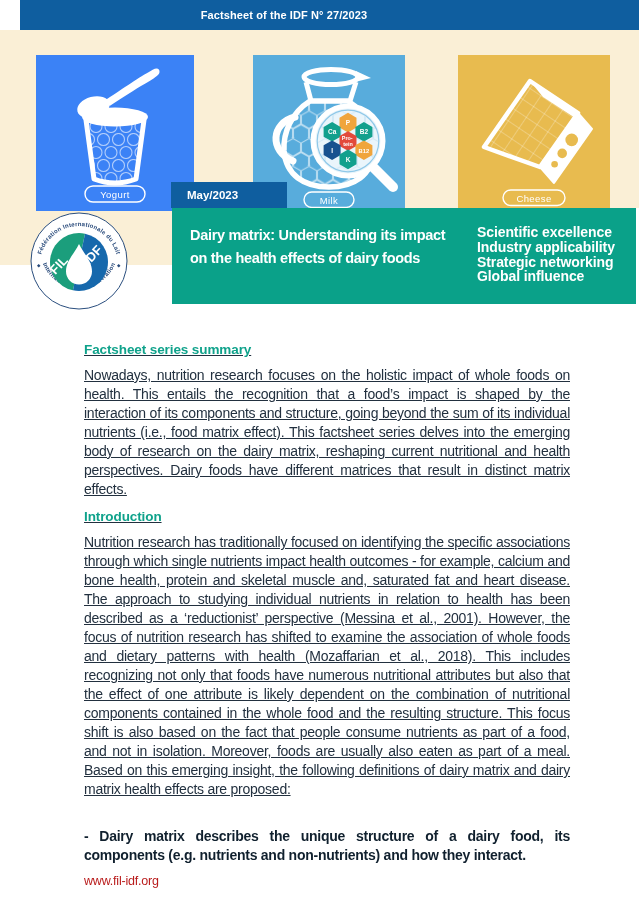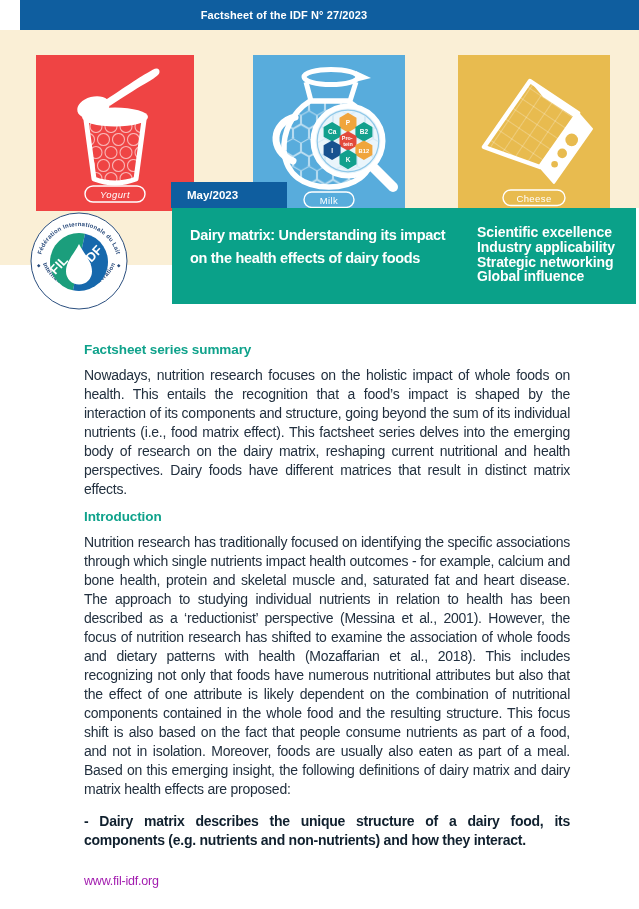--- a/index.html
+++ b/index.html
@@ -38,41 +38,41 @@
 
   
   .logo{position:absolute;left:29px;top:211px;width:100px;height:100px;z-index:6;}
   .logo svg{display:block;width:100%;height:100%;}
   .rim-text{font-size:6px;letter-spacing:.25px;fill:#27497A;font-weight:600;}
   .acronym{font-size:13px;font-weight:700;fill:#fff;}
 
   
   .content{position:absolute;left:84px;top:342px;width:486px;color:#22303F;}
   .content h2{margin:0;font-size:13.5px;line-height:15px;font-weight:600;letter-spacing:-.1px;}
-  .content section{margin-bottom:10px;}
+  .content section{margin-bottom:10px;text-decoration:underline;}
   .content p{margin:9px 0 0;font-size:14px;line-height:19px;letter-spacing:-.25px;
          text-align:justify;}
-  .content p.def{font-weight:700;margin-top:13px;color:#10202e;}
+  .content p.def{font-weight:700;margin-top:28px;color:#10202e;}
 
   .footer{position:absolute;left:84px;top:874px;font-size:12.5px;font-weight:500;
          text-decoration:none;letter-spacing:-.2px;}
 </style>
 </head>
 <body>
 
 <div class="page">
 
   <header class="topbar" style="background: rgb(15, 94, 159);">
     <span class="topbar-text">Factsheet of the IDF N° 27/2023</span>
   </header>
 
   <div class="cream-main" style="background: rgb(250, 239, 214);"></div>
   <div class="cream-left" style="background: rgb(250, 239, 214);"></div>
 
-  <div class="card card-yogurt" style="background: #ef4444; font-style: italic;">
+  <div class="card card-yogurt" style="background: #3b82f6;">
     <svg viewBox="0 0 158 156">
       <defs>
         <pattern id="yogdots" width="15" height="26" patternUnits="userSpaceOnUse">
           <circle cx="7.5" cy="6.5" r="6" fill="none" stroke="#fff" stroke-width="1.1" opacity="0.6"></circle>
           <circle cx="0" cy="19.5" r="6" fill="none" stroke="#fff" stroke-width="1.1" opacity="0.6"></circle>
           <circle cx="15" cy="19.5" r="6" fill="none" stroke="#fff" stroke-width="1.1" opacity="0.6"></circle>
         </pattern>
       </defs>
       <g fill="#fff" transform="rotate(-15 80 40)">
         <ellipse cx="55" cy="46" rx="16.5" ry="10.5"></ellipse>
@@ -212,15 +212,15 @@
       <h2 style="color: rgb(15, 162, 139);">Factsheet series summary</h2>
       <p>Nowadays, nutrition research focuses on the holistic impact of whole foods on health. This entails the recognition that a food’s impact is shaped by the interaction of its components and structure, going beyond the sum of its individual nutrients (i.e., food matrix effect). This factsheet series delves into the emerging body of research on the dairy matrix, reshaping current nutritional and health perspectives. Dairy foods have different matrices that result in distinct matrix effects.</p>
     </section>
     <section>
       <h2 style="color: rgb(15, 162, 139);">Introduction</h2>
       <p>Nutrition research has traditionally focused on identifying the specific associations through which single nutrients impact health outcomes - for example, calcium and bone health, protein and skeletal muscle and, saturated fat and heart disease. The approach to studying individual nutrients in relation to health has been described as a ‘reductionist’ perspective (Messina et al., 2001). However, the focus of nutrition research has shifted to examine the association of whole foods and dietary patterns with health (Mozaffarian et al., 2018). This includes recognizing not only that foods have numerous nutritional attributes but also that the effect of one attribute is likely dependent on the combination of nutritional components contained in the whole food and the resulting structure. This focus shift is also based on the fact that people consume nutrients as part of a food, and not in isolation. Moreover, foods are usually also eaten as part of a meal. Based on this emerging insight, the following definitions of dairy matrix and dairy matrix health effects are proposed:</p>
     </section>
     <p class="def">- Dairy matrix describes the unique structure of a dairy food, its components (e.g. nutrients and non-nutrients) and how they interact.</p>
   </main>
 
-  <a class="footer" href="#" style="color: #a21caf;">www.fil-idf.org</a>
+  <a class="footer" href="#" style="color: #b91c1c;">www.fil-idf.org</a>
 
 </div>
 
 </body></html>

